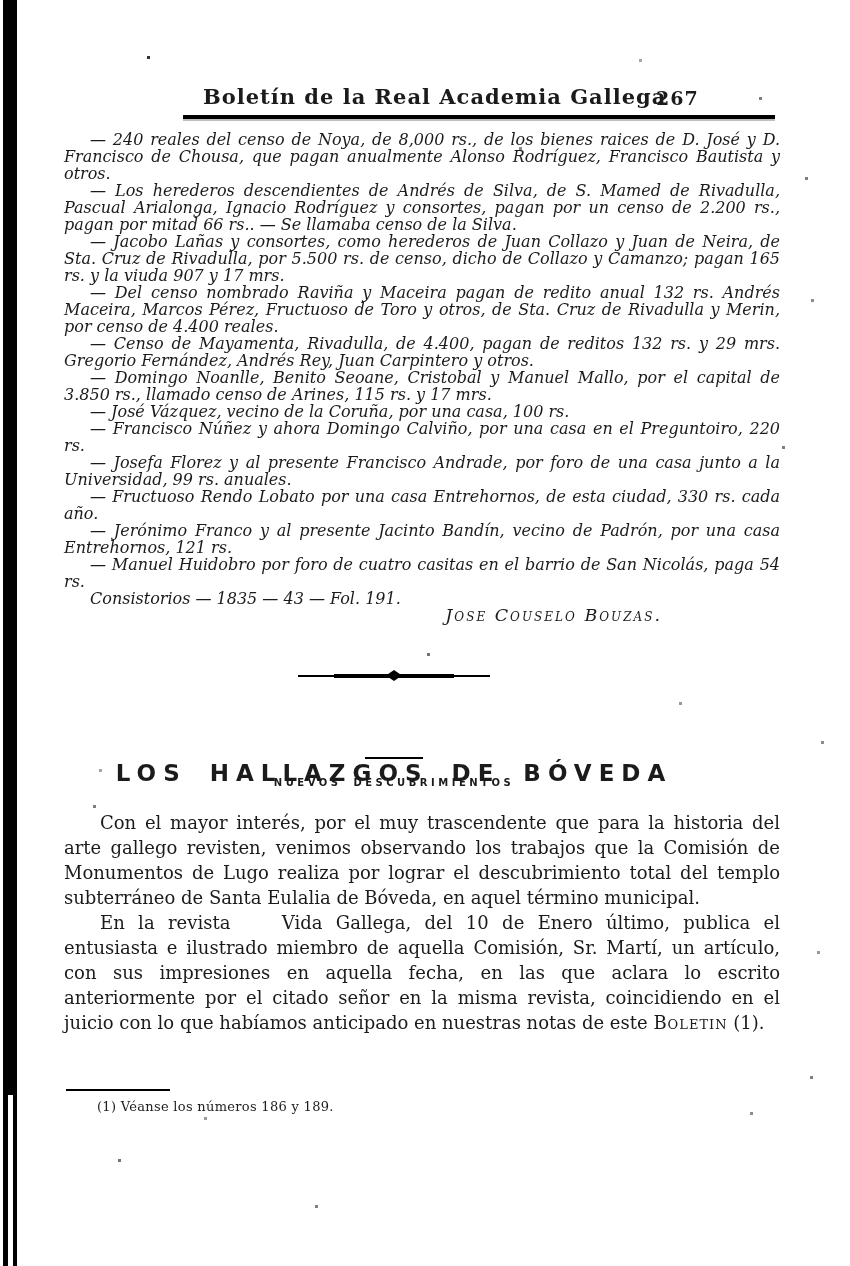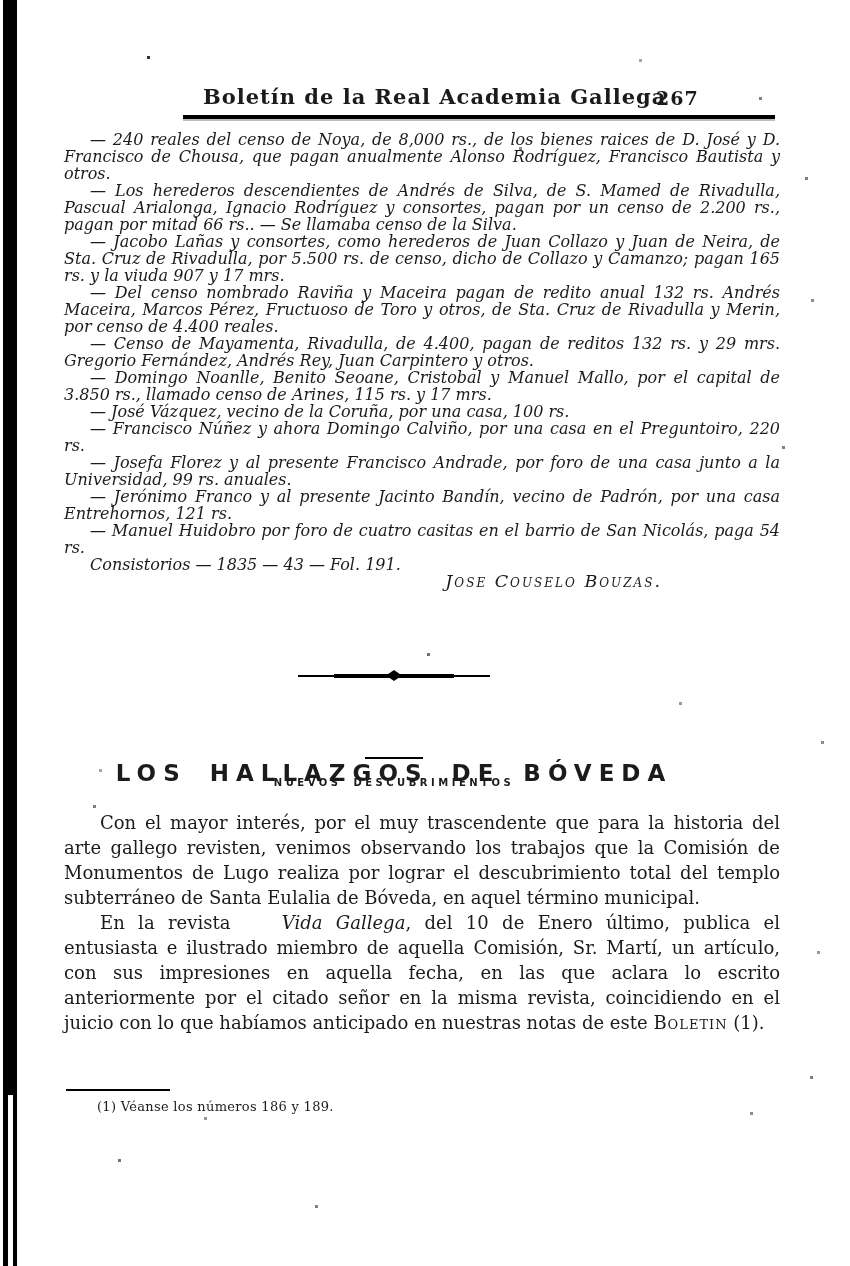--- a/index.html
+++ b/index.html
@@ -99,21 +99,21 @@
     white-space:nowrap;
   }
 
   
   .article-body{
     position:absolute;left:64px;top:810px;width:716px;
     font-size:18px;line-height:25px;
     text-align:justify;
   }
   .article-body p{margin:0;text-indent:36px;}
-  .italic{font-style:italic;margin-left:38px;}
+  .italic{margin-left:38px;}
   .smallcaps{font-variant:small-caps;letter-spacing:1px;}
 
   
   .footnote-rule{
     position:absolute;left:66px;top:1089px;width:104px;height:2px;background:#000;
   }
   .footnote{
     position:absolute;left:97px;top:1099px;width:600px;
     font-size:13px;letter-spacing:0.3px;
   }
@@ -158,20 +158,21 @@
   <div class="censos">
     <p>— 240 reales del censo de Noya, de 8,000 rs., de los bienes raices de D. José y D. Francisco de Chousa, que pagan anualmente Alonso Rodríguez, Francisco Bautista y otros.</p>
     <p>— Los herederos descendientes de Andrés de Silva, de S. Mamed de Rivadulla, Pascual Arialonga, Ignacio Rodríguez y consortes, pagan por un censo de 2.200 rs., pagan por mitad 66 rs.. — Se llamaba censo de la Silva.</p>
     <p>— Jacobo Lañas y consortes, como herederos de Juan Collazo y Juan de Neira, de Sta. Cruz de Rivadulla, por 5.500 rs. de censo, dicho de Collazo y Camanzo; pagan 165 rs. y la viuda 907 y 17 mrs.</p>
     <p>— Del censo nombrado Raviña y Maceira pagan de redito anual 132 rs. Andrés Maceira, Marcos Pérez, Fructuoso de Toro y otros, de Sta. Cruz de Rivadulla y Merin, por censo de 4.400 reales.</p>
     <p>— Censo de Mayamenta, Rivadulla, de 4.400, pagan de reditos 132 rs. y 29 mrs. Gregorio Fernández, Andrés Rey, Juan Carpintero y otros.</p>
     <p>— Domingo Noanlle, Benito Seoane, Cristobal y Manuel Mallo, por el capital de 3.850 rs., llamado censo de Arines, 115 rs. y 17 mrs.</p>
     <p>— José Vázquez, vecino de la Coruña, por una casa, 100 rs.</p>
     <p>— Francisco Núñez y ahora Domingo Calviño, por una casa en el Preguntoiro, 220 rs.</p>
     <p>— Josefa Florez y al presente Francisco Andrade, por foro de una casa junto a la Universidad, 99 rs. anuales.</p>
+    <p>— Fructuoso Rendo Lobato por una casa Entrehornos, de esta ciudad, 330 rs. cada año.</p>
     <p>— Jerónimo Franco y al presente Jacinto Bandín, vecino de Padrón, por una casa Entrehornos, 121 rs.</p>
     <p>— Manuel Huidobro por foro de cuatro casitas en el barrio de San Nicolás, paga 54 rs.</p>
     <p class="reference-line">Consistorios — 1835 — 43 — Fol. 191.</p>
     <p class="signature">Jose Couselo Bouzas.</p>
   </div>
 
   <div class="divider-wrap">
     <div class="divider-line"></div>
     <div class="divider-thick"></div>
     <div class="divider-diamond"></div>

